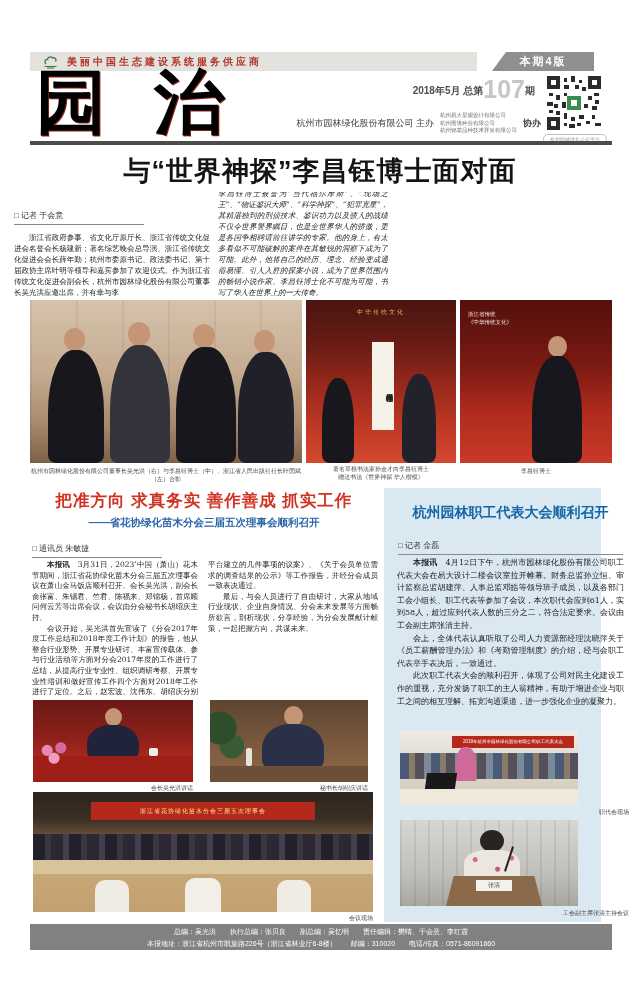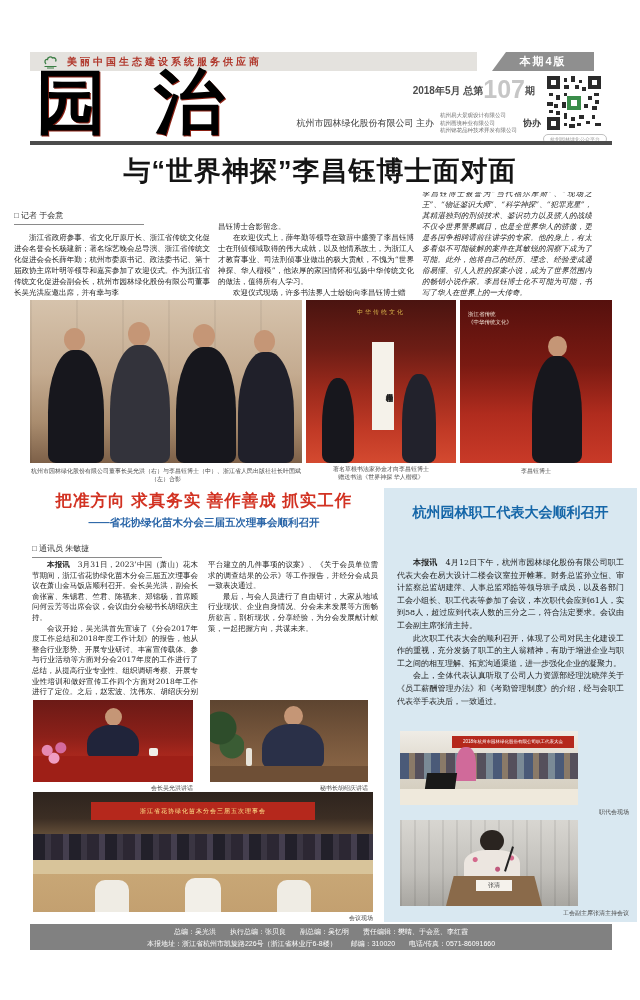--- a/index.html
+++ b/index.html
@@ -56,21 +56,21 @@
   .headline2{left:30px;top:490px;width:348px;text-align:center;font-size:16.5px;font-weight:900;color:#d23222;
         font-family:"Liberation Sans",sans-serif;letter-spacing:1px;}
   .subtitle2{left:30px;top:516px;width:348px;text-align:center;font-size:10.5px;font-weight:bold;color:#2b66a8;
         font-family:"Liberation Sans",sans-serif;}
   .cols2{left:32px;top:560px;width:346px;height:138px;display:flex;gap:10px;overflow:hidden;}
   .c2a{width:166px;} .c2b{width:170px;}
   .bt2 p{margin:0;text-align:justify;font-size:7.5px;line-height:10.6px;color:#1d1d1d;}
   .bt2 p.ind{text-indent:2em;}
 
   
-  .bluebox{left:384px;top:488px;width:253px;height:434px;background:#d9e8f1;}
+  .bluebox{left:384px;top:488px;width:217px;height:434px;background:#d9e8f1;}
   .headline3{position:absolute;left:0;top:16px;width:253px;text-align:center;font-size:14px;font-weight:900;
         color:#1566a8;font-family:"Liberation Sans",sans-serif;}
   .byline3{position:absolute;left:14px;top:52px;width:225px;font-size:8px;color:#333;padding-bottom:3px;
         border-bottom:1px solid #8a8a8a;font-family:"Liberation Sans",sans-serif;}
   .bt3{position:absolute;left:13px;top:68px;width:227px;height:172px;overflow:hidden;}
   .bt3 p{margin:0;text-align:justify;font-size:8px;line-height:12.6px;color:#1d1d1d;}
   .bt3 p.ind{text-indent:2em;}
 
   
   .footer{left:30px;top:924px;width:582px;height:26px;background:#818181;color:#fff;text-align:center;
@@ -157,25 +157,20 @@
 
   <div class="abs hrule"></div>
 
   <div class="abs headline1">与“世界神探”李昌钰博士面对面</div>
 
   <div class="abs cols1 bt">
     <div class="col c1">
       <div class="byline">□ 记者 于会意</div>
       <p class="ind">浙江省政府参事、省文化厅原厅长、浙江省传统文化促进会名誉会长杨建新；著名综艺晚会总导演、浙江省传统文化促进会会长薛年勤；杭州市委原书记、政法委书记、第十届政协主席叶明等领导和嘉宾参加了欢迎仪式。作为浙江省传统文化促进会副会长，杭州市园林绿化股份有限公司董事长吴光洪应邀出席，并有幸与李</p>
     </div>
-    <div class="col c2">
-      <p>昌钰博士合影留念。</p>
-      <p class="ind">在欢迎仪式上，薛年勤等领导在致辞中盛赞了李昌钰博士在刑侦领域取得的伟大成就，以及他情系故土，为浙江人才教育事业、司法刑侦事业做出的极大贡献，不愧为“世界神探、华人楷模”，他浓厚的家国情怀和弘扬中华传统文化的做法，值得所有人学习。</p>
-      <p class="ind">欢迎仪式现场，许多书法界人士纷纷向李昌钰博士赠</p>
-    </div>
     <div class="col c3">
       <div class="link-label">链接：</div>
       <p class="link-text">李昌钰博士被誉为“当代福尔摩斯”、“现场之王”、“物证鉴识大师”、“科学神探”、“犯罪克星”，其精湛独到的刑侦技术、鉴识功力以及骄人的战绩不仅令世界警界瞩目，也是全世界华人的骄傲，更是各国争相聘请前往讲学的专家。他的身上，有太多看似不可能破解的案件在其敏锐的洞察下成为了可能。此外，他将自己的经历、理念、经验变成通俗易懂、引人入胜的探案小说，成为了世界范围内的畅销小说作家。李昌钰博士化不可能为可能，书写了华人在世界上的一大传奇。</p>
     </div>
   </div>
 
   <div class="photo" style="left:30px;top:300px;width:272px;height:163px;background:linear-gradient(180deg,#d6c3ac 0%,#c4ab90 45%,#a98c6e 75%,#7d6048 100%);">
     <i style="left:0;top:0;width:272px;height:163px;background:repeating-linear-gradient(90deg,rgba(0,0,0,.05) 0 2px,transparent 2px 46px);"></i>
     <i class="head" style="left:34px;top:28px;width:21px;height:23px;"></i>
     <i class="person" style="left:18px;top:50px;width:56px;height:113px;"></i>
@@ -245,24 +240,25 @@
     <i style="left:0;top:42px;width:340px;height:26px;background:repeating-linear-gradient(90deg,#22202a 0 12px,#3a3542 12px 18px,#2c2733 18px 30px,#443e4e 30px 36px);"></i>
     <i style="left:0;top:68px;width:340px;height:14px;background:#d8c49a;"></i>
     <i style="left:62px;top:88px;width:34px;height:32px;background:#efece4;border-radius:10px 10px 0 0;"></i>
     <i style="left:152px;top:86px;width:36px;height:34px;background:#f2efe8;border-radius:10px 10px 0 0;"></i>
     <i style="left:244px;top:88px;width:34px;height:32px;background:#efece4;border-radius:10px 10px 0 0;"></i>
   </div>
   <div class="cap" style="left:33px;top:914px;width:340px;text-align:right;">会议现场</div>
 
   <div class="abs bluebox">
     <div class="headline3">杭州园林职工代表大会顺利召开</div>
+    <div class="byline3">□ 记者 金磊</div>
     <div class="bt3">
       <p class="ind"><b class="lead">本报讯　</b><span>4月12日下午，杭州市园林绿化股份有限公司职工代表大会在易大设计二楼会议室拉开帷幕。财务总监孙立恒、审计监察总监胡建萍、人事总监邓皓等领导班子成员，以及各部门工会小组长、职工代表等参加了会议，本次职代会应到61人，实到58人，超过应到代表人数的三分之二，符合法定要求。会议由工会副主席张清主持。</span></p>
+      <p class="ind">会上，全体代表认真听取了公司人力资源部经理沈晓萍关于《员工薪酬管理办法》和《考勤管理制度》的介绍，经与会职工代表举手表决后，一致通过。</p>
       <p class="ind">此次职工代表大会的顺利召开，体现了公司对民主化建设工作的重视，充分发扬了职工的主人翁精神，有助于增进企业与职工之间的相互理解、拓宽沟通渠道，进一步强化企业的凝聚力。</p>
-      <p class="ind">会上，全体代表认真听取了公司人力资源部经理沈晓萍关于《员工薪酬管理办法》和《考勤管理制度》的介绍，经与会职工代表举手表决后，一致通过。</p>
     </div>
 
     <div class="photo" style="left:16px;top:243px;width:178px;height:74px;background:linear-gradient(180deg,#efece6 0%,#e2ddd2 35%,#cfc8b8 100%);">
       <i class="banner-red" style="left:52px;top:5px;width:122px;height:12px;font-size:4.5px;line-height:12px;color:#fff;">2018年杭州市园林绿化股份有限公司职工代表大会</i>
       <i style="left:0;top:22px;width:178px;height:26px;background:repeating-linear-gradient(90deg,#4a5a78 0 9px,#8a7a68 9px 15px,#55505c 15px 24px,#7a8a96 24px 31px);"></i>
       <i style="left:56px;top:16px;width:20px;height:34px;background:#d06a9a;border-radius:45% 45% 0 0;"></i>
       <i style="left:26px;top:42px;width:30px;height:16px;background:#191919;transform:skewX(-8deg);"></i>
       <i style="left:0;top:58px;width:178px;height:16px;background:#efe9dc;"></i>
     </div>
     <div class="cap" style="left:0;top:320px;width:245px;text-align:right;">职代会现场</div>

